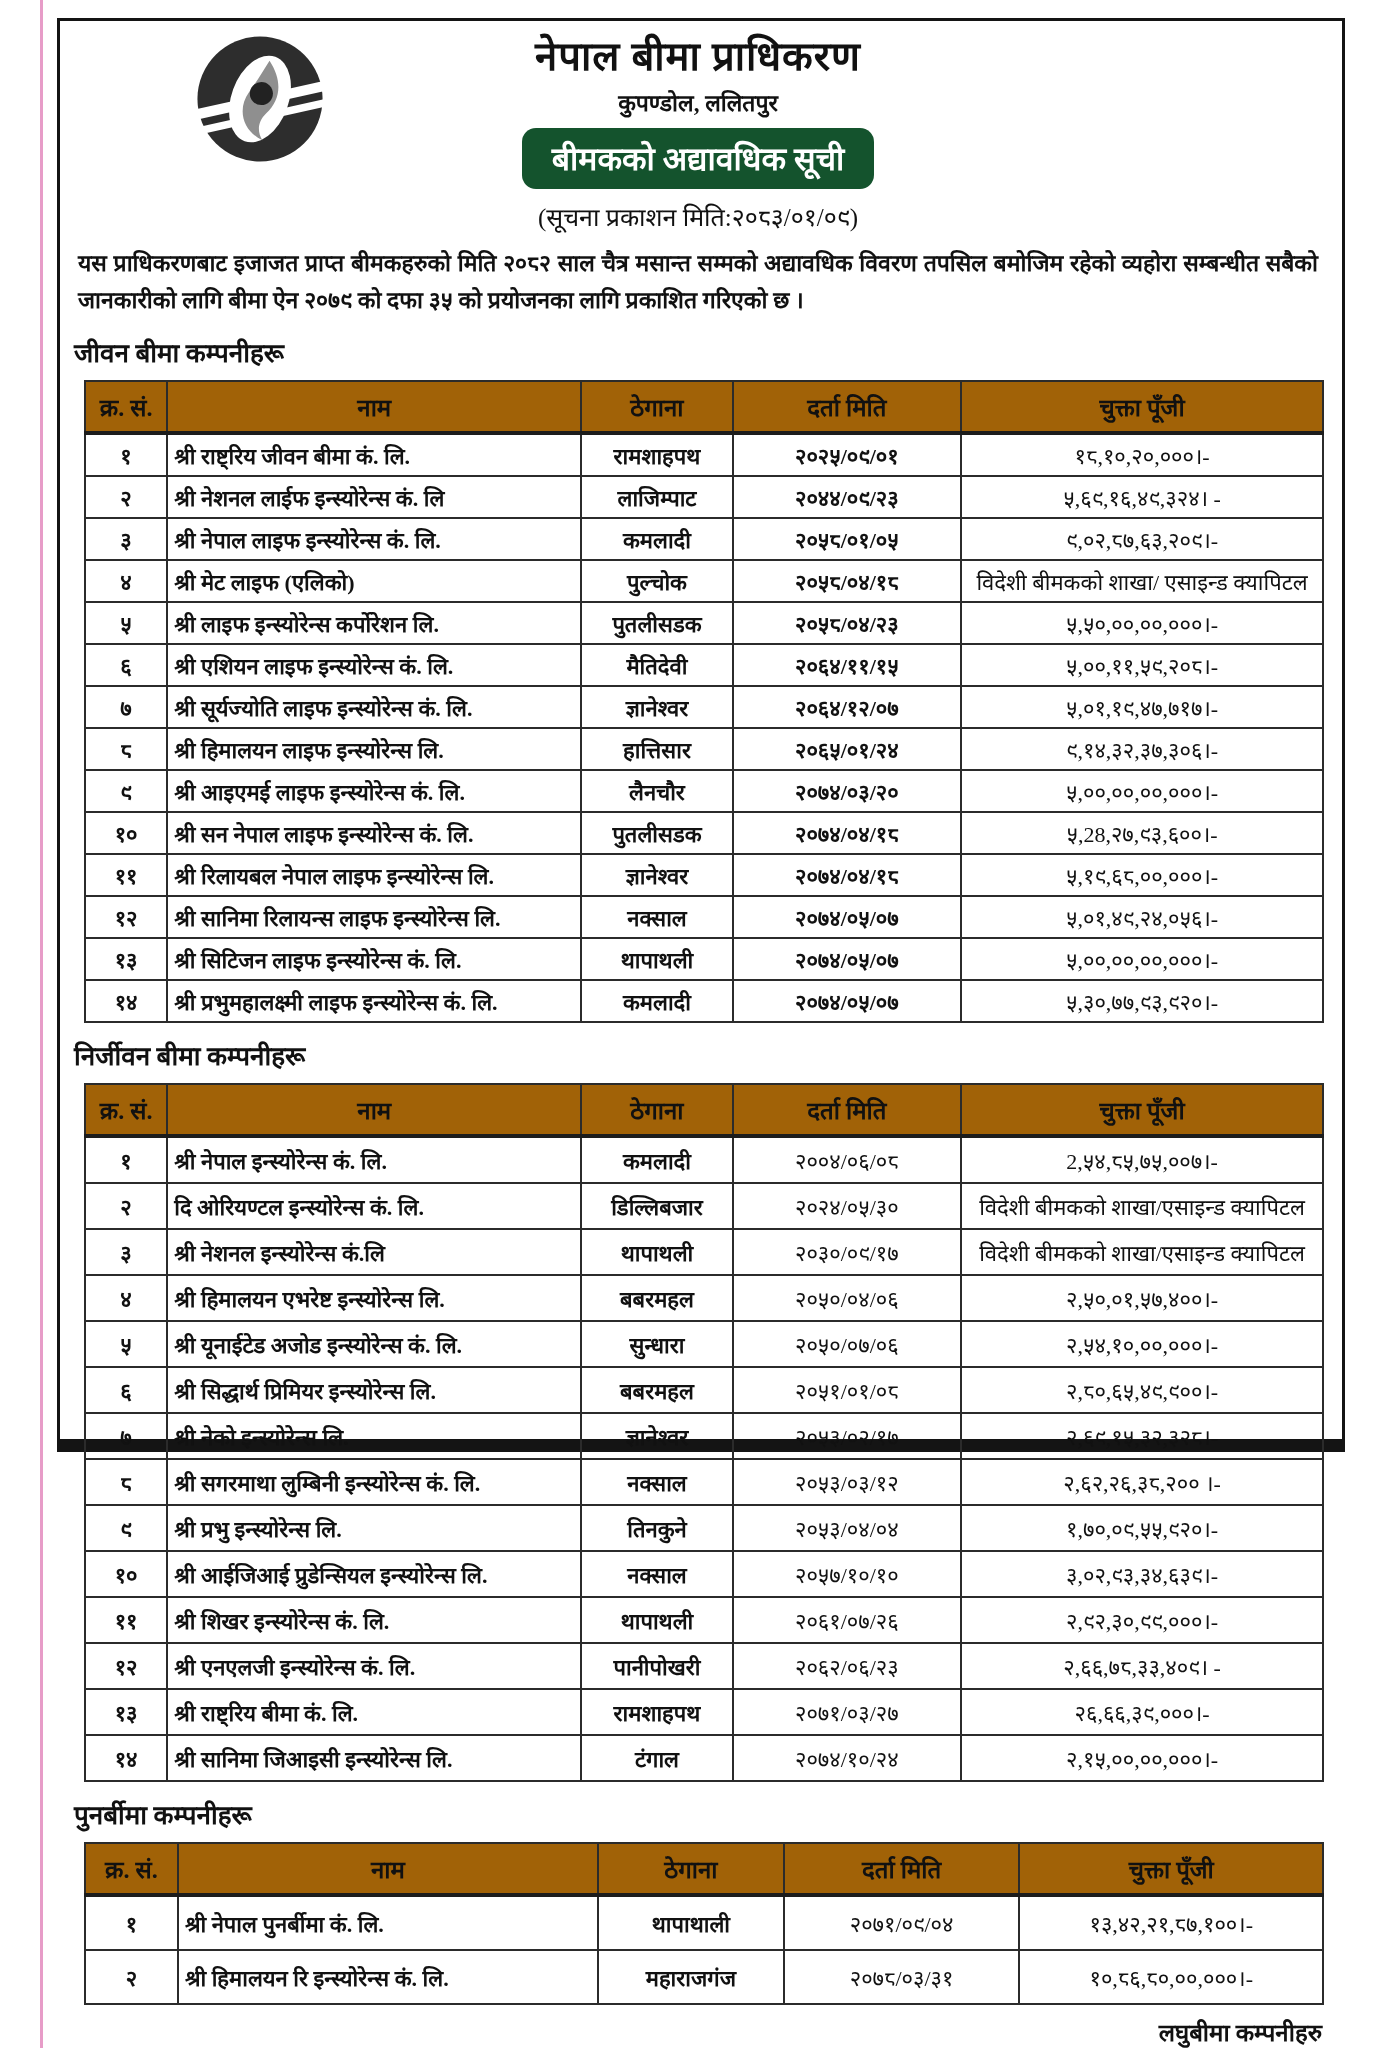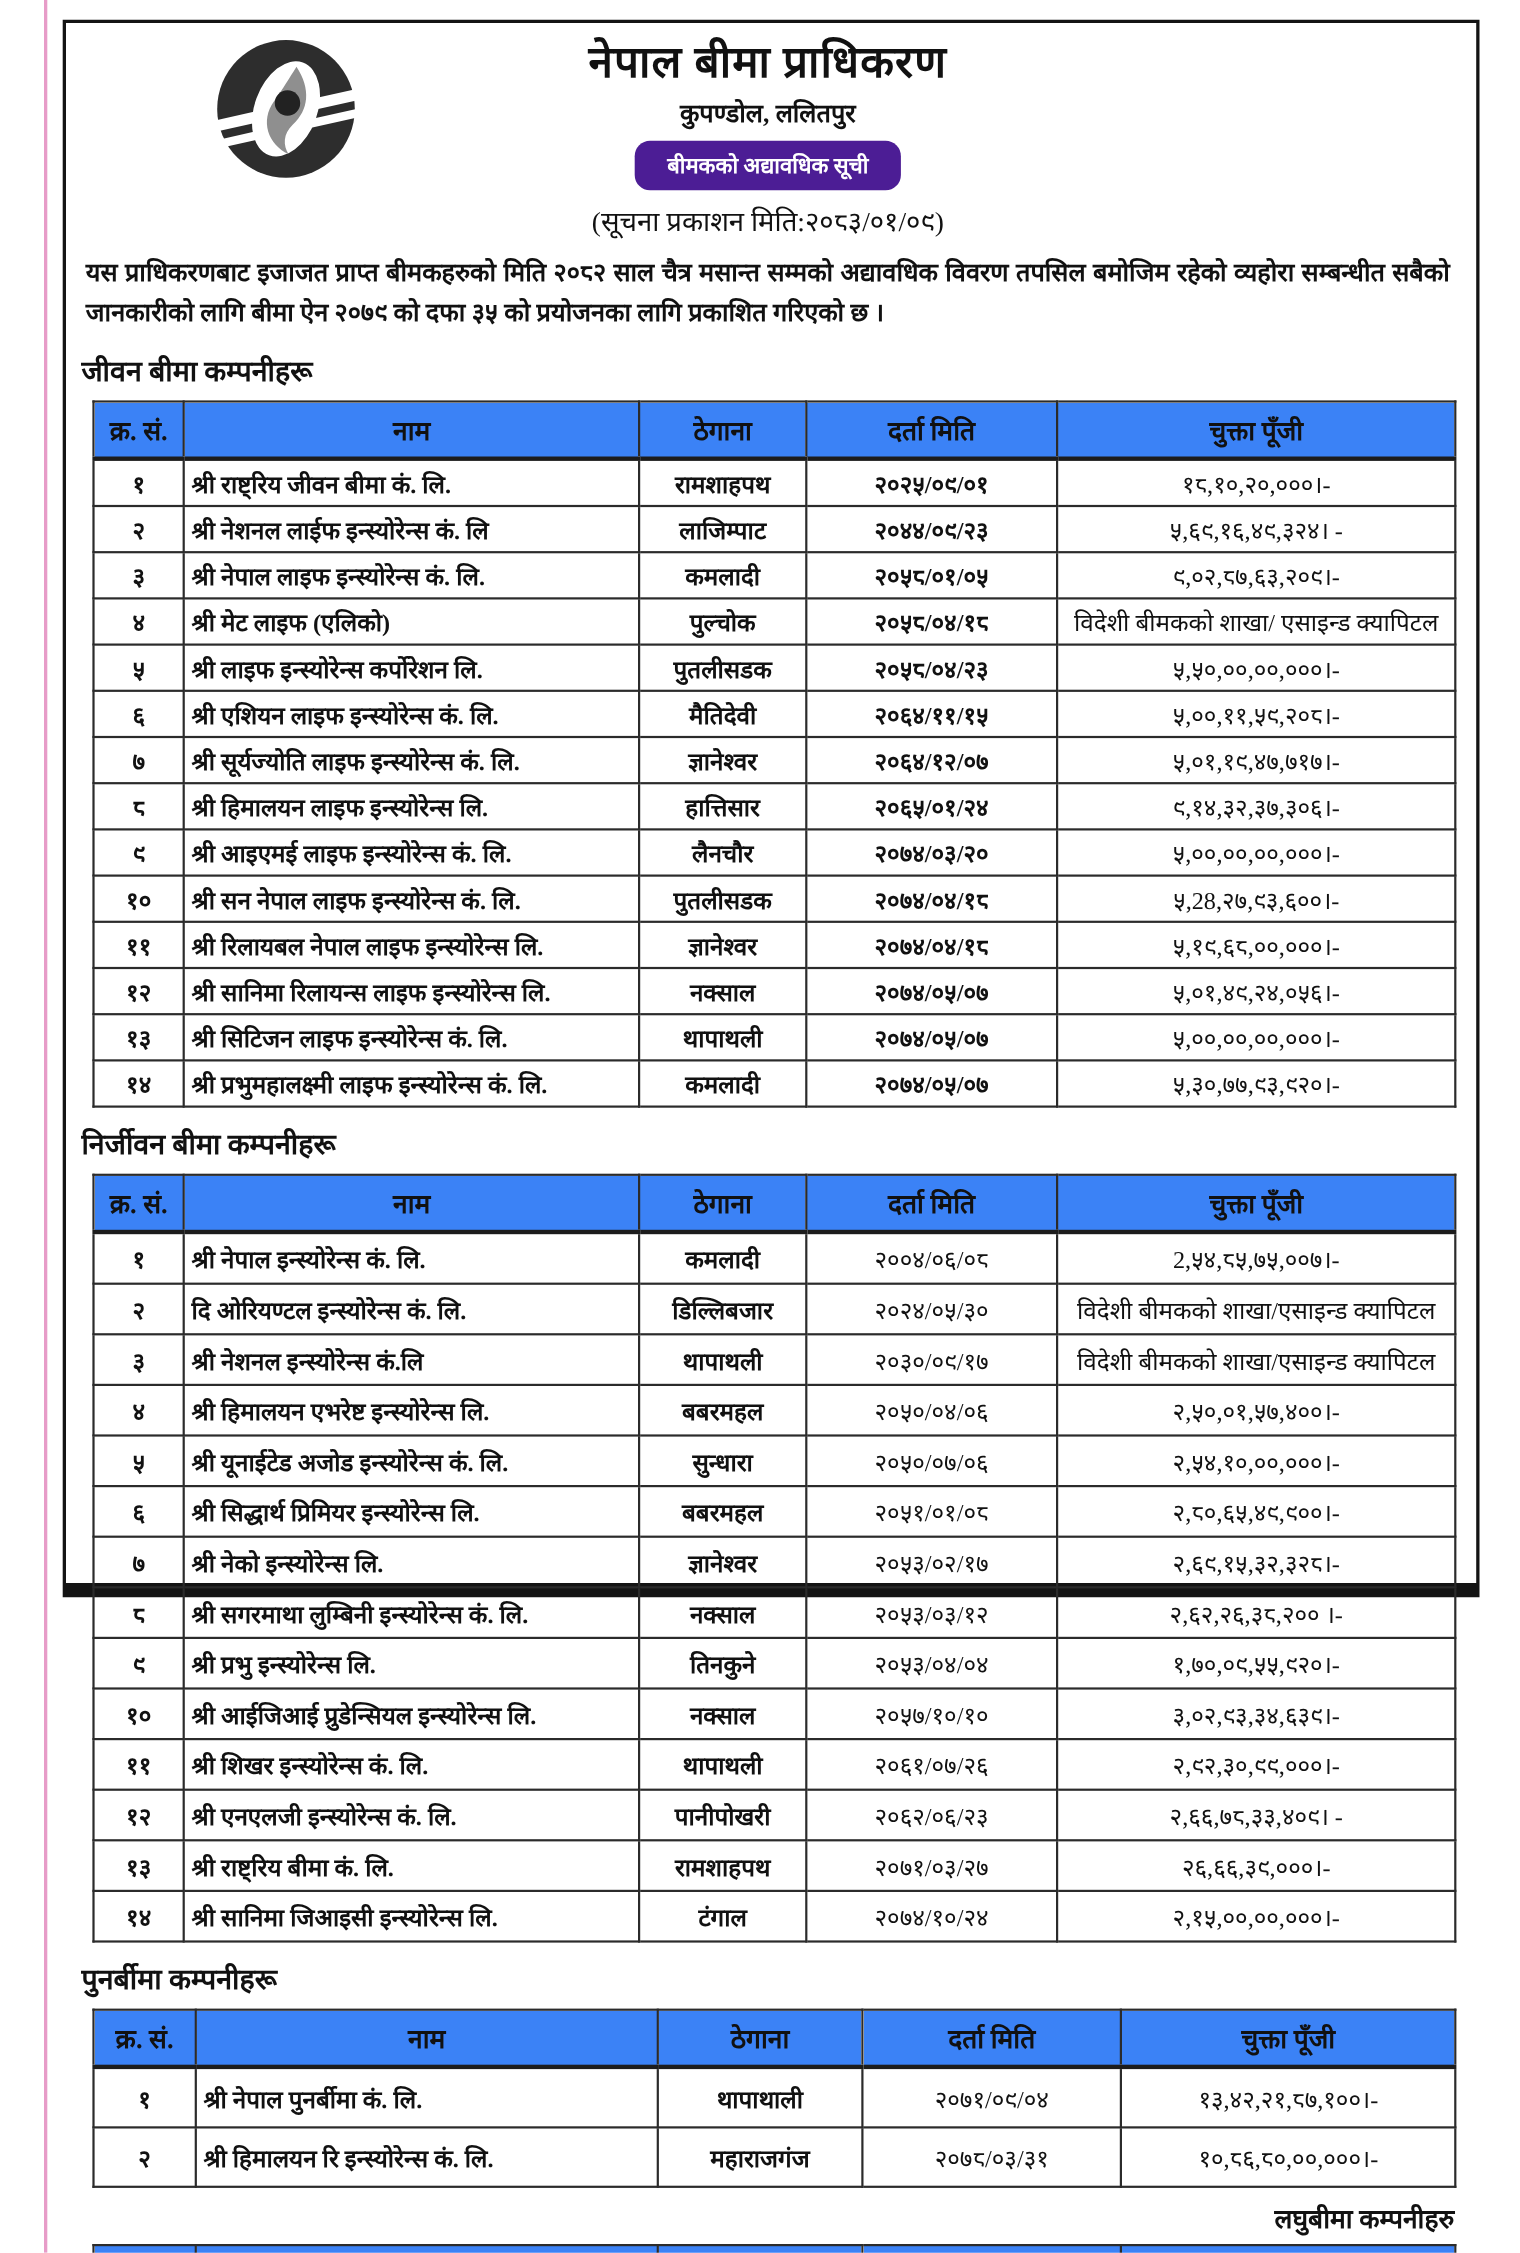--- a/index.html
+++ b/index.html
@@ -10,31 +10,31 @@
   .pink-rule{position:absolute;left:40px;top:0;width:3px;height:2048px;background:#e79cc8;}
   .sheet{
     position:absolute;left:57px;top:18px;width:1288px;height:1434px;box-sizing:border-box;
     background:#fff;border:3px solid #141414;border-bottom-width:13px;padding:4px 20px 12px 14px;
   }
   
   .masthead{position:relative;text-align:center;}
   .org-logo{position:absolute;left:118px;top:4px;width:136px;height:136px;}
   .org-name{font-size:40px;font-weight:bold;margin:2px 0 0 0;letter-spacing:1px;}
   .org-address{font-size:23px;font-weight:bold;margin-top:4px;}
-  .badge{display:inline-block;margin-top:10px;background:#4c1d95;color:#fff;
-         font-size:20px;font-weight:bold;padding:8px 30px 10px;border-radius:14px;}
+  .badge{display:inline-block;margin-top:10px;background:#14532d;color:#fff;
+         font-size:32px;font-weight:bold;padding:8px 30px 10px;border-radius:14px;}
   .pub-date{font-size:25px;font-weight:normal;margin-top:10px;}
   .notice{font-size:23px;font-weight:bold;text-align:justify;line-height:1.62;margin:12px 4px 0 4px;}
   
   .section-title{font-size:26px;font-weight:bold;margin:14px 0 10px 0;}
   .section-title.align-left{text-align:right;margin:10px 0 8px 2px;font-size:24px;}
   table{border-collapse:collapse;width:1240px;margin-left:10px;table-layout:fixed;}
   th,td{border:2px solid #2b2b2b;font-size:22px;text-align:center;
         padding:4px 6px;overflow:hidden;white-space:nowrap;}
-  thead th{background:#3b82f6;font-size:24px;font-weight:bold;border-bottom:4px solid #1c1c1c;padding:8px 4px;}
+  thead th{background:#a16207;font-size:24px;font-weight:bold;border-bottom:4px solid #1c1c1c;padding:8px 4px;}
   td{font-weight:bold;}
   td.col-name{text-align:left;padding-left:8px;}
   td.col-date,td.col-cap{font-weight:normal;}
   table.t1 td{padding:5px 6px;}
   table.t1 td.col-date{font-weight:bold;}
   table.t2 td{padding:7px 6px;}
   table.t3 td{padding:11px 6px;}
   
   .col-sn{width:6.1%;}.col-name{width:34%;}.col-addr{width:11.9%;}.col-date{width:18.4%;}.col-cap{width:29.6%;}
   table.wide-addr .col-sn{width:7%;}

